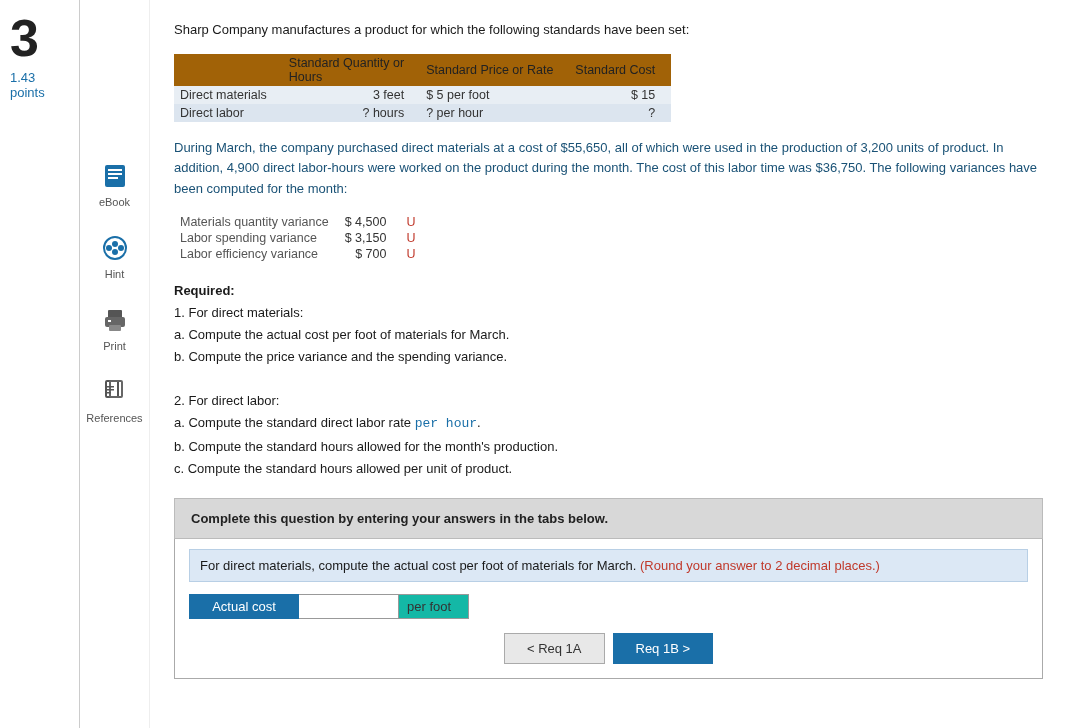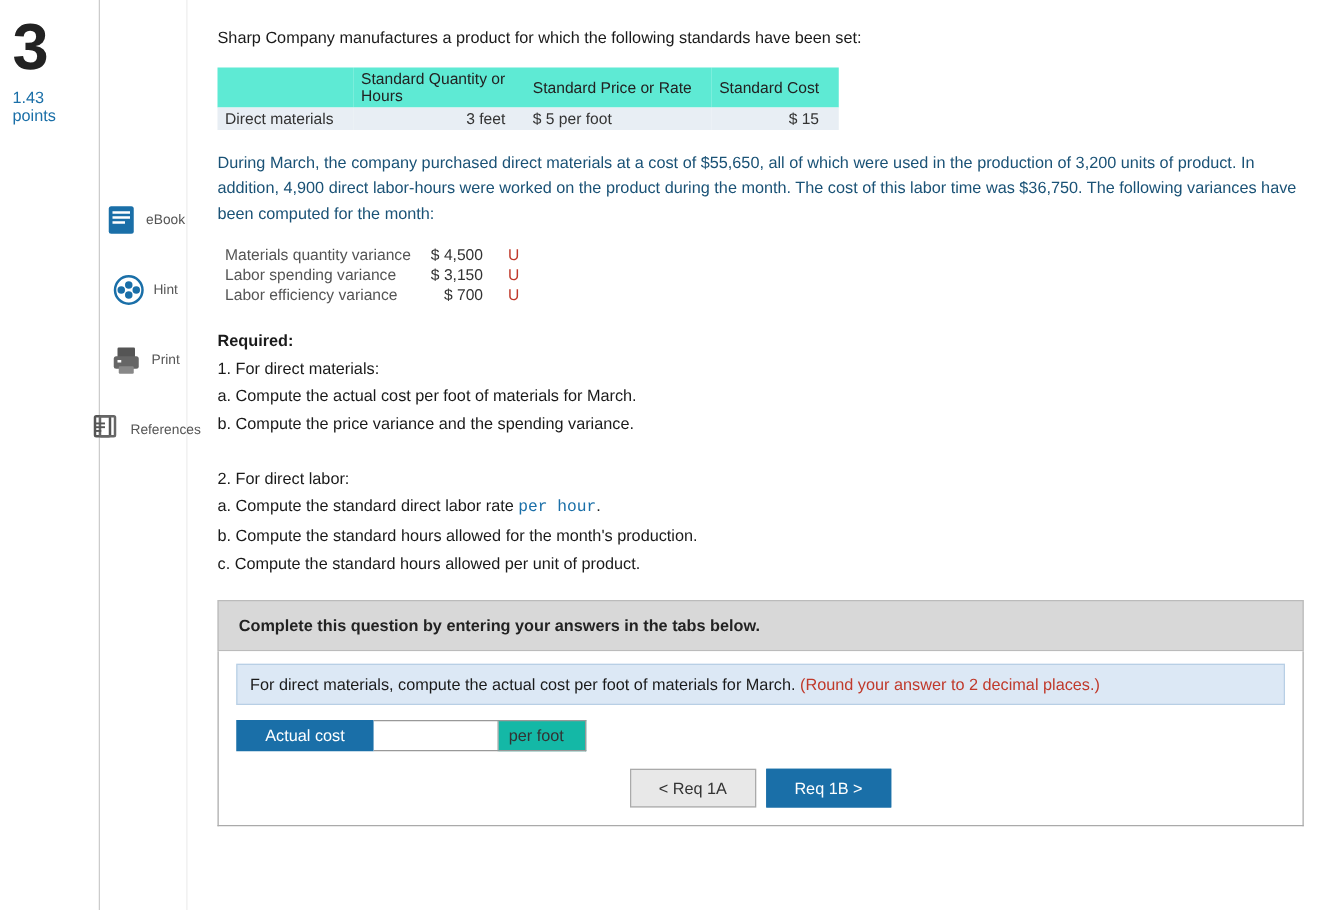--- a/index.html
+++ b/index.html
@@ -40,20 +40,21 @@
       display: flex;
       flex-direction: column;
       align-items: center;
       padding-top: 160px;
       gap: 24px;
       border-right: 1px solid #eee;
       flex-shrink: 0;
     }
     .icon-item {
       display: flex;
+      flex-direction: column;
       align-items: center;
       cursor: pointer;
       gap: 4px;
     }
     .icon-item .icon-svg {
       width: 32px;
       height: 32px;
       display: flex;
       align-items: center;
       justify-content: center;
@@ -79,21 +80,21 @@
       border-collapse: collapse;
       margin-bottom: 16px;
       font-size: 12.5px;
     }
     .standards-table th, .standards-table td {
       padding: 2px 16px 2px 6px;
       text-align: left;
       white-space: nowrap;
     }
     .standards-table thead tr {
-      background: #5eead4;
+      background: #a16207;
     }
     .standards-table thead th {
       font-weight: normal;
       color: #222;
     }
     .standards-table tbody tr:nth-child(odd) {
       background: #e8eef4;
     }
     .standards-table tbody tr:nth-child(even) {
       background: #dce5ef;
@@ -322,20 +323,26 @@
           <th>Standard Price or Rate</th>
           <th>Standard Cost</th>
         </tr>
       </thead>
       <tbody>
         <tr>
           <td>Direct materials</td>
           <td class="right">3 feet</td>
           <td>$ 5  per foot</td>
           <td class="right">$ 15</td>
+        </tr>
+        <tr>
+          <td>Direct labor</td>
+          <td class="right">? hours</td>
+          <td>? per hour</td>
+          <td class="right">?</td>
         </tr>
       </tbody>
     </table>
 
     <p class="description">During March, the company purchased direct materials at a cost of $55,650, all of which were used in the production of 3,200 units of product. In addition, 4,900 direct labor-hours were worked on the product during the month. The cost of this labor time was $36,750. The following variances have been computed for the month:</p>
 
     <table class="variances-table">
       <tbody>
         <tr>
           <td>Materials quantity variance</td>

